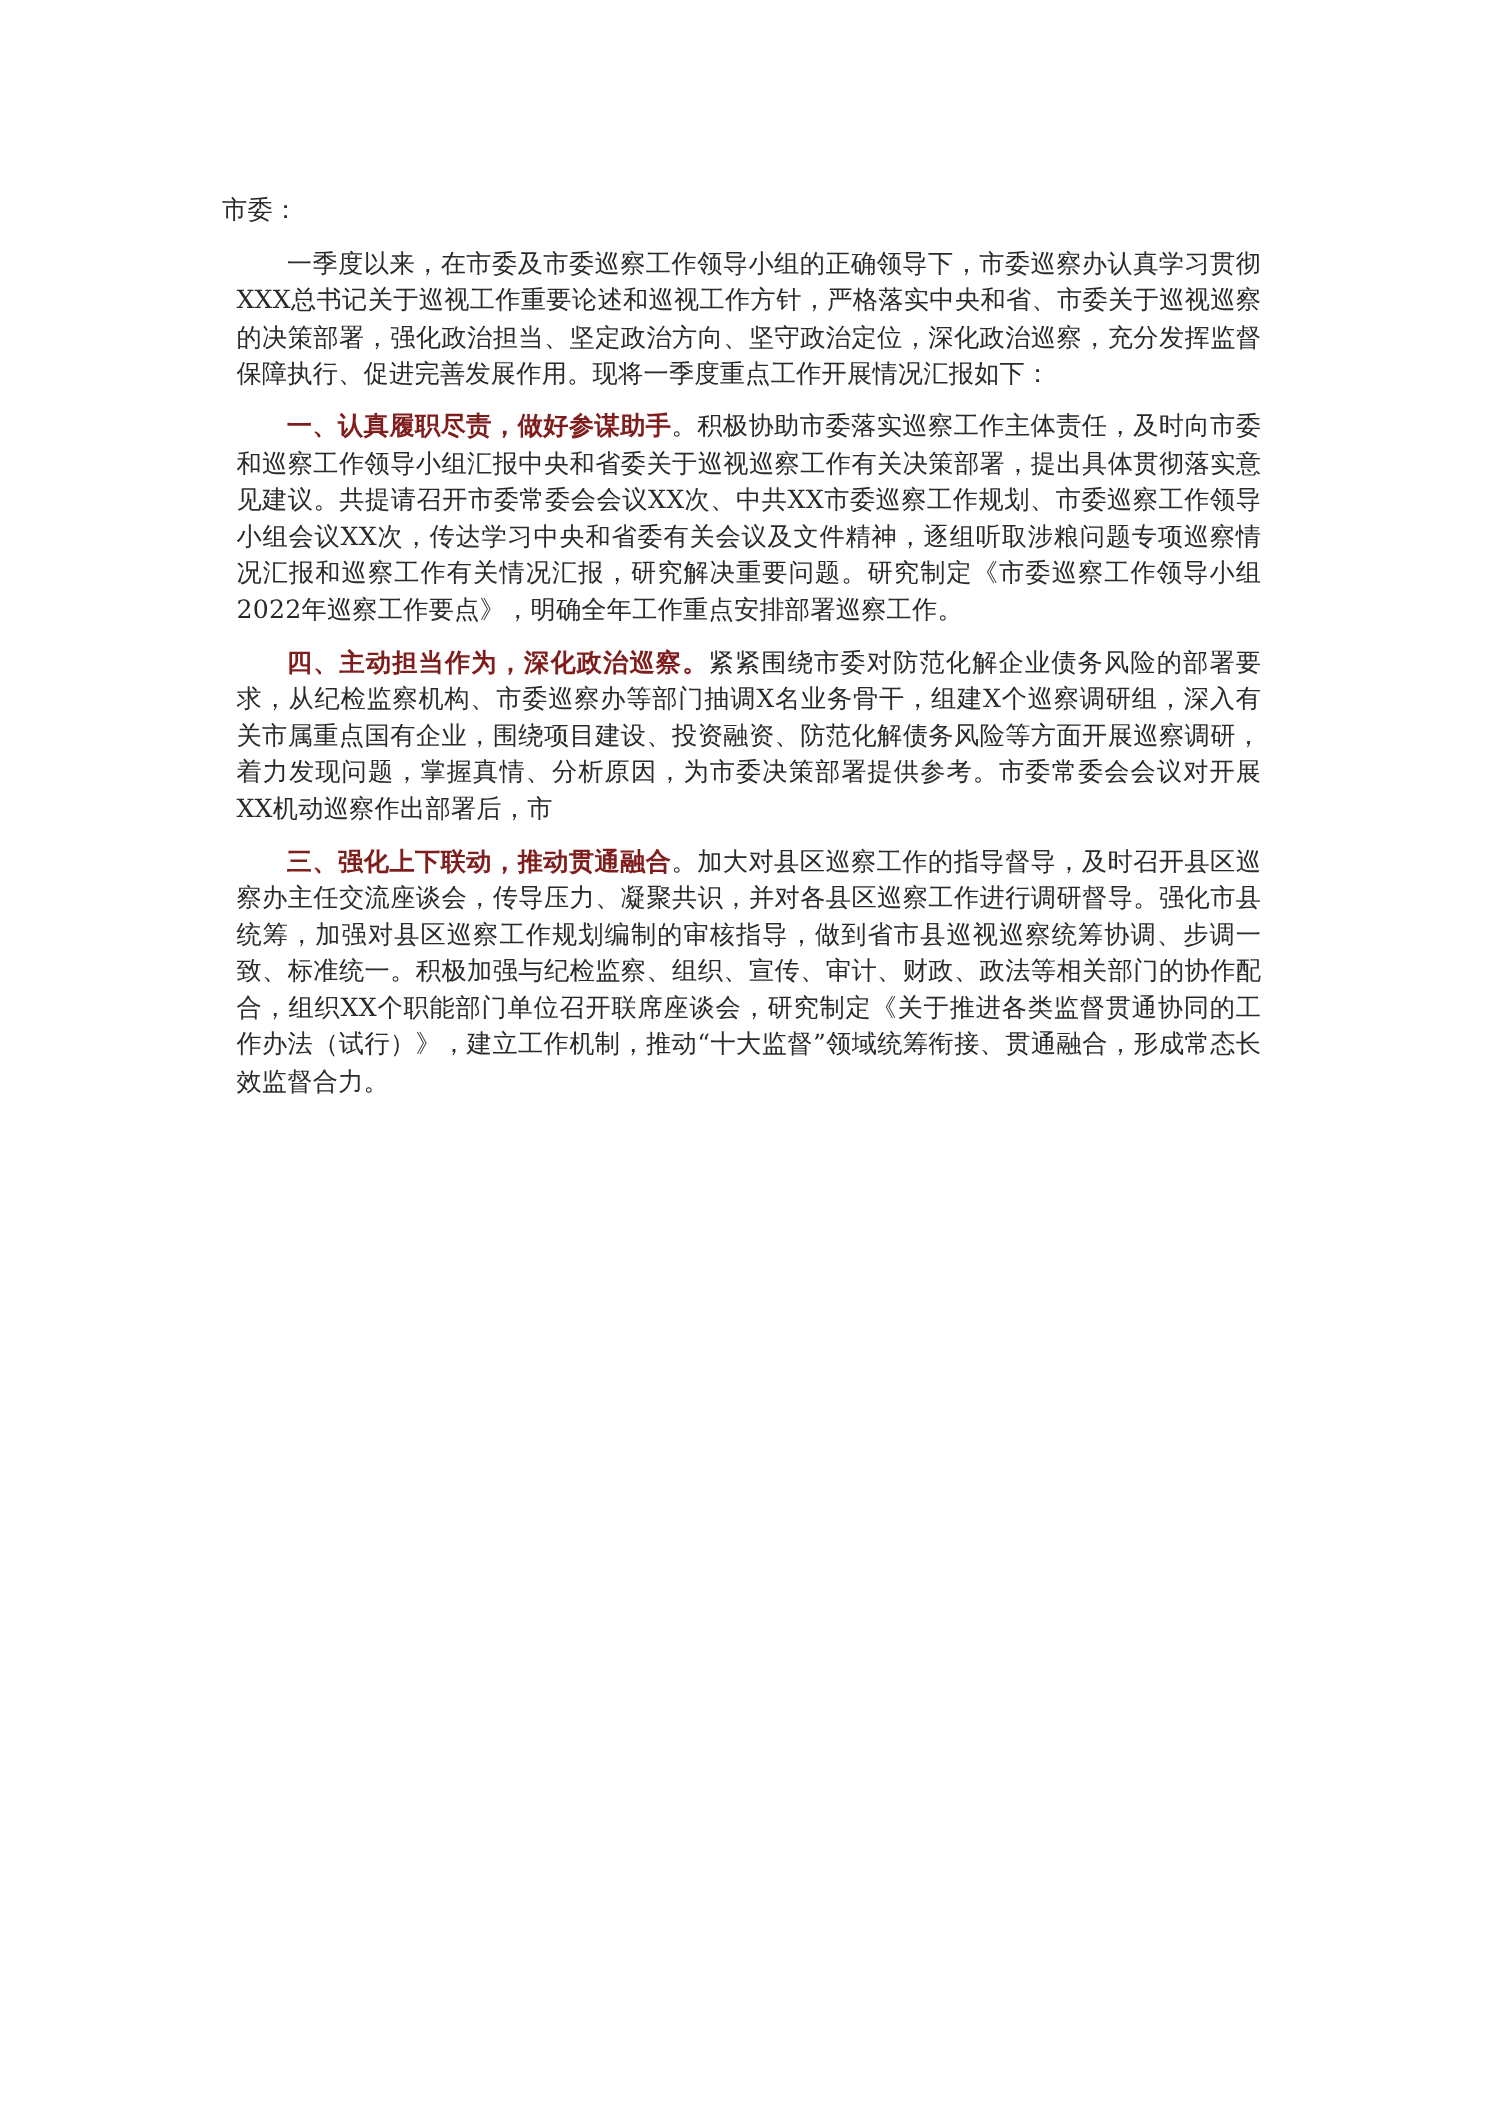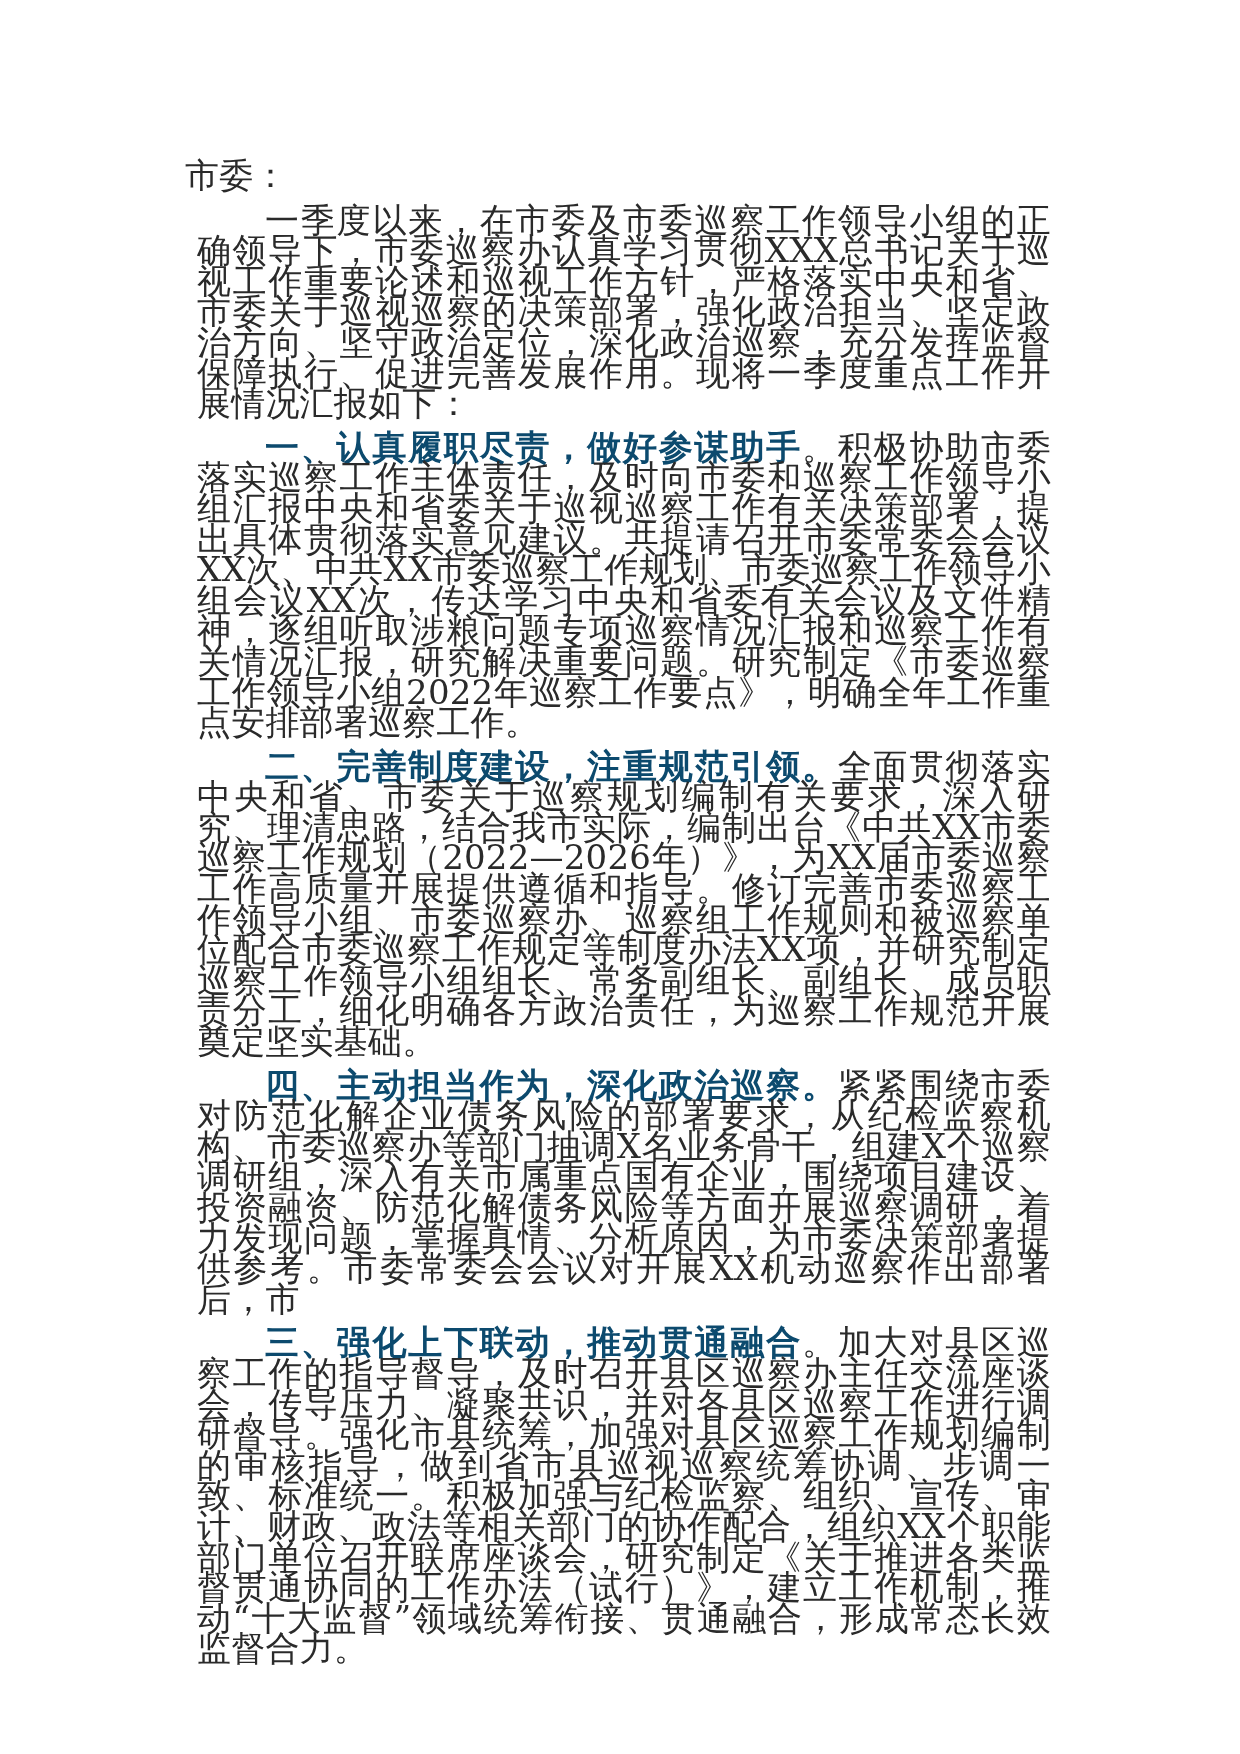--- a/index.html
+++ b/index.html
@@ -3,41 +3,40 @@
 <meta charset="utf-8">
 <style>
   html, body { margin: 0; padding: 0; background: #ffffff; }
   body { width: 1240px; height: 1754px; position: relative; overflow: hidden; }
   .page {
     position: absolute;
     left: 185px;
     top: 160px;
     width: 866px;
     font-family: "DejaVu Serif", "Liberation Serif", serif;
-    font-size: 34px;
+    font-size: 21px;
     line-height: 30.6px;
     color: #2a2a2a;
     letter-spacing: 0.2px;
   }
   .salutation { margin: 0 0 14px 0; }
   .para {
     margin: 0 0 13px 12px;
     text-indent: 2em;
     text-align: justify;
   }
-  .heading { font-weight: bold; color: #0c4a6e; }
+  .heading { font-weight: bold; color: #7f1d1d; }
 </style>
 </head>
 <body>
 
 <div class="page">
   <p class="salutation">市委：</p>
 
   <p class="para">一季度以来，在市委及市委巡察工作领导小组的正确领导下，市委巡察办认真学习贯彻XXX总书记关于巡视工作重要论述和巡视工作方针，严格落实中央和省、市委关于巡视巡察的决策部署，强化政治担当、坚定政治方向、坚守政治定位，深化政治巡察，充分发挥监督保障执行、促进完善发展作用。现将一季度重点工作开展情况汇报如下：</p>
 
   <p class="para"><span class="heading">一、认真履职尽责，做好参谋助手</span><span>。积极协助市委落实巡察工作主体责任，及时向市委和巡察工作领导小组汇报中央和省委关于巡视巡察工作有关决策部署，提出具体贯彻落实意见建议。共提请召开市委常委会会议XX次、中共XX市委巡察工作规划、市委巡察工作领导小组会议XX次，传达学习中央和省委有关会议及文件精神，逐组听取涉粮问题专项巡察情况汇报和巡察工作有关情况汇报，研究解决重要问题。研究制定《市委巡察工作领导小组2022年巡察工作要点》，明确全年工作重点安排部署巡察工作。</span></p>
 
-  <p class="para"><span class="heading">二、完善制度建设，注重规范引领。</span><span>全面贯彻落实中央和省、市委关于巡察规划编制有关要求，深入研究、理清思路，结合我市实际，编制出台《中共XX市委巡察工作规划（2022—2026年）》，为XX届市委巡察工作高质量开展提供遵循和指导。修订完善市委巡察工作领导小组、市委巡察办、巡察组工作规则和被巡察单位配合市委巡察工作规定等制度办法XX项，并研究制定巡察工作领导小组组长、常务副组长、副组长、成员职责分工，细化明确各方政治责任，为巡察工作规范开展奠定坚实基础。</span></p>
 
   <p class="para"><span class="heading">四、主动担当作为，深化政治巡察。</span><span>紧紧围绕市委对防范化解企业债务风险的部署要求，从纪检监察机构、市委巡察办等部门抽调X名业务骨干，组建X个巡察调研组，深入有关市属重点国有企业，围绕项目建设、投资融资、防范化解债务风险等方面开展巡察调研，着力发现问题，掌握真情、分析原因，为市委决策部署提供参考。市委常委会会议对开展XX机动巡察作出部署后，市</span></p>
 
   <p class="para"><span class="heading">三、强化上下联动，推动贯通融合</span><span>。加大对县区巡察工作的指导督导，及时召开县区巡察办主任交流座谈会，传导压力、凝聚共识，并对各县区巡察工作进行调研督导。强化市县统筹，加强对县区巡察工作规划编制的审核指导，做到省市县巡视巡察统筹协调、步调一致、标准统一。积极加强与纪检监察、组织、宣传、审计、财政、政法等相关部门的协作配合，组织XX个职能部门单位召开联席座谈会，研究制定《关于推进各类监督贯通协同的工作办法（试行）》，建立工作机制，推动“十大监督”领域统筹衔接、贯通融合，形成常态长效监督合力。</span></p>
 </div>
 
 </body></html>

